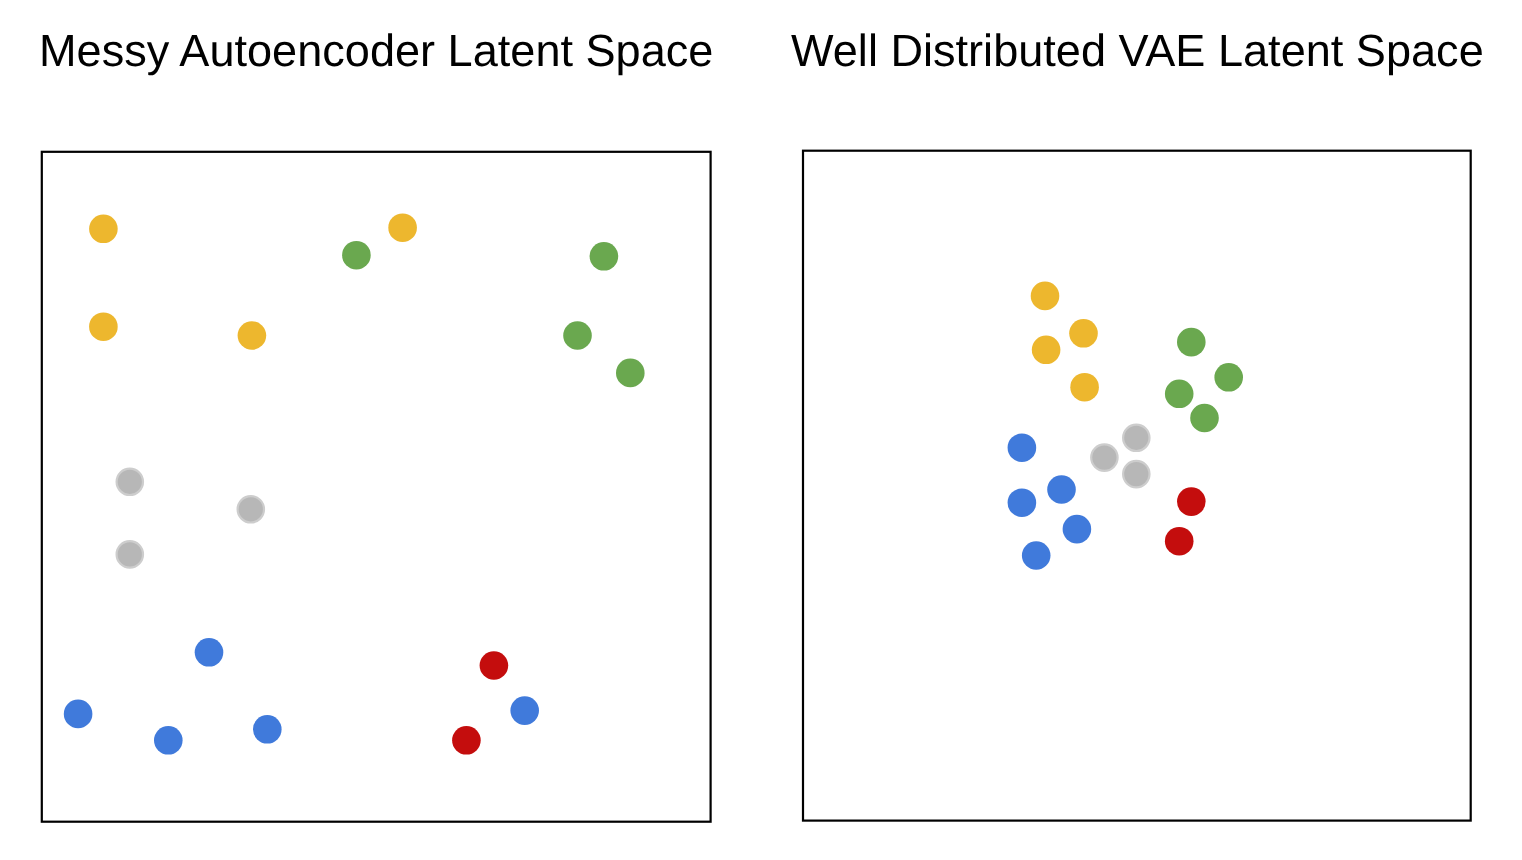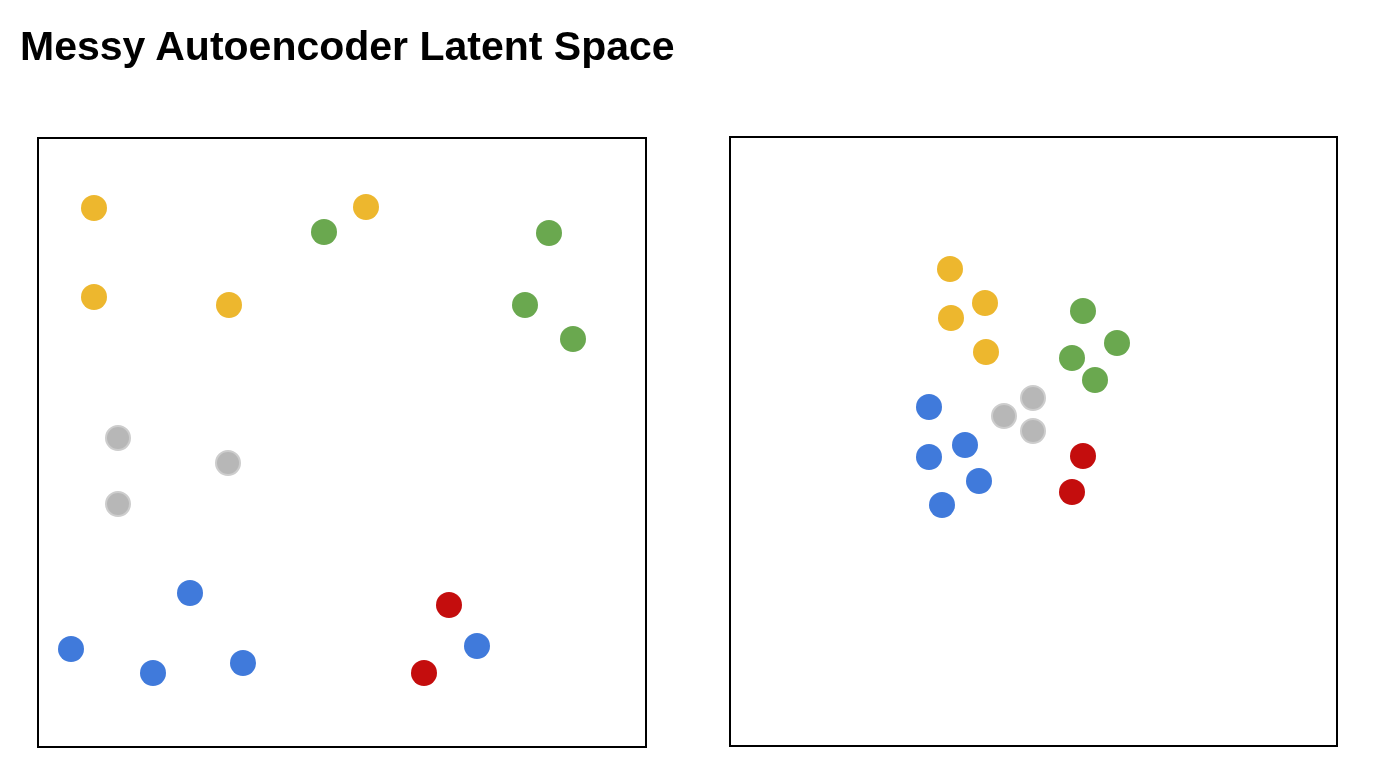--- a/index.html
+++ b/index.html
@@ -13,21 +13,21 @@
     height: 782px;
     background: #ffffff;
     font-family: "Liberation Sans", "DejaVu Sans", sans-serif;
     overflow: hidden;
   }
   .panel-title {
     position: absolute;
     top: 22px;
     text-align: center;
     font-size: 41px;
-    font-weight: 700;
+    font-weight: 400;
     color: #000000;
     line-height: 1.2;
     white-space: nowrap;
   }
   .panel-title.left  { left: 20px;  width: 644px; }
   .panel-title.right { left: 712px; width: 644px; }
   .panel {
     position: absolute;
     box-sizing: border-box;
     border: 2px solid #000000;
@@ -44,20 +44,21 @@
     border: 2px solid #cdcdcd;
   }
 </style>
 </head>
 <body>
 
 <div class="figure">
 
   <div class="panel-title left">Messy Autoencoder Latent Space</div>
 
+  <div class="panel-title right">Well Distributed VAE Latent Space</div>
 
   <div class="panel left">
       <div class="dot" style="width: 26px; height: 26px; left: 42px; top: 56px; background: rgb(237, 183, 46);"></div>
       <div class="dot" style="width: 26px; height: 26px; left: 42px; top: 145px; background: rgb(237, 183, 46);"></div>
       <div class="dot" style="width: 26px; height: 26px; left: 177px; top: 153px; background: rgb(237, 183, 46);"></div>
       <div class="dot" style="width: 26px; height: 26px; left: 314px; top: 55px; background: rgb(237, 183, 46);"></div>
       <div class="dot" style="width: 26px; height: 26px; left: 272px; top: 80px; background: rgb(106, 168, 79);"></div>
       <div class="dot" style="width: 26px; height: 26px; left: 497px; top: 81px; background: rgb(106, 168, 79);"></div>
       <div class="dot" style="width: 26px; height: 26px; left: 473px; top: 153px; background: rgb(106, 168, 79);"></div>
       <div class="dot" style="width: 26px; height: 26px; left: 521px; top: 187px; background: rgb(106, 168, 79);"></div>

